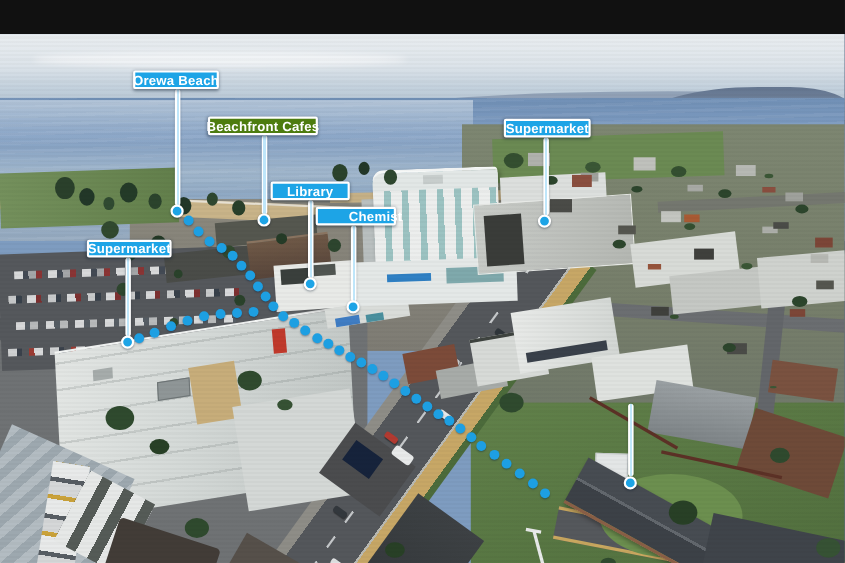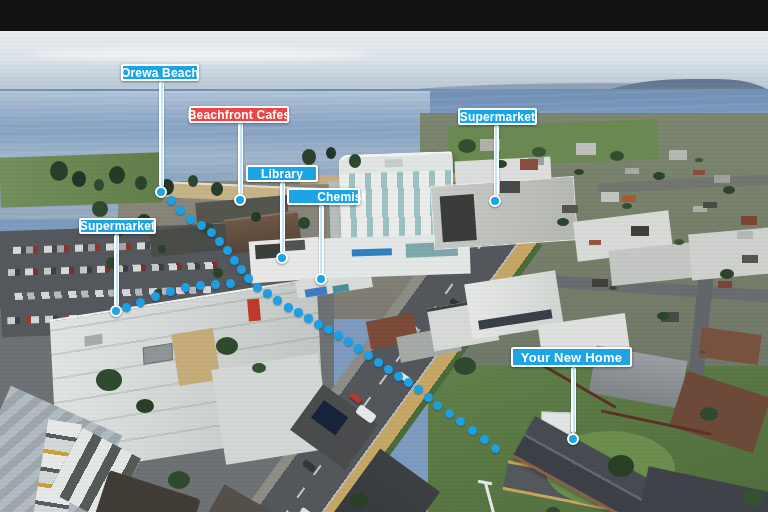--- a/index.html
+++ b/index.html
@@ -226,30 +226,29 @@
       <div class="trail-dot" style="left: 180.5px; top: 251.5px; height: 9px; width: 9px; background: rgb(29, 159, 226);"></div>
       <div class="trail-dot" style="left: 165.5px; top: 255.5px; height: 9px; width: 9px; background: rgb(29, 159, 226);"></div>
       <div class="trail-dot" style="left: 150.5px; top: 260.5px; height: 9px; width: 9px; background: rgb(29, 159, 226);"></div>
       <div class="trail-dot" style="left: 135.5px; top: 266.5px; height: 9px; width: 9px; background: rgb(29, 159, 226);"></div>
       <div class="trail-dot" style="left: 121.5px; top: 271.5px; height: 9px; width: 9px; background: rgb(29, 159, 226);"></div>
       <div class="callout-line" style="left: 158.5px; top: 50px; height: 106px;"></div>
       <div class="endpoint-dot" style="left: 154.5px; top: 154.5px;"></div>
       <div class="callout-label" style="left: 121px; top: 33px; width: 78px; height: 17px; background: rgb(29, 164, 230);">Orewa Beach</div>
       <div class="callout-line" style="left: 237.5px; top: 92px; height: 72px;"></div>
       <div class="endpoint-dot" style="left: 233.5px; top: 162.5px;"></div>
-      <div class="callout-label" style="left: 189px; top: 75px; width: 100px; height: 17px; background: #ef4444;">Beachfront Cafes</div>
+      <div class="callout-label" style="left: 189px; top: 75px; width: 100px; height: 17px; background: #4d7c0f;">Beachfront Cafes</div>
       <div class="callout-line" style="left: 493.5px; top: 94px; height: 71px;"></div>
       <div class="endpoint-dot" style="left: 488.5px; top: 163.5px;"></div>
       <div class="callout-label" style="left: 458px; top: 77px; width: 79px; height: 17px; background: rgb(29, 164, 230);">Supermarket</div>
       <div class="callout-line" style="left: 279.5px; top: 151px; height: 71px;"></div>
       <div class="endpoint-dot" style="left: 275.5px; top: 220.5px;"></div>
       <div class="callout-label" style="left: 246px; top: 134px; width: 72px; height: 17px; background: rgb(29, 164, 230);">Library</div>
       <div class="callout-line" style="left: 318.5px; top: 174px; height: 69px;"></div>
       <div class="endpoint-dot" style="left: 314.5px; top: 241.5px;"></div>
       <div class="callout-label" style="left: 287px; top: 157px; width: 73px; height: 17px; background: rgb(29, 164, 230); padding-left: 36px;">Chemist</div>
       <div class="callout-line" style="left: 113.5px; top: 203px; height: 72px;"></div>
       <div class="endpoint-dot" style="left: 109.5px; top: 273.5px;"></div>
       <div class="callout-label" style="left: 79px; top: 187px; width: 77px; height: 16px; background: rgb(29, 164, 230);">Supermarket</div>
       <div class="callout-line" style="left: 570.5px; top: 336px; height: 66px;"></div>
       <div class="endpoint-dot" style="left: 566.5px; top: 401.5px;"></div>
-      <div class="callout-label" style="left: 511px; top: 316px; width: 121px; height: 20px; background: rgb(29, 164, 230); font-size: 13px;">Your New Home</div>
     </div>
 </div>
 
 </body></html>

